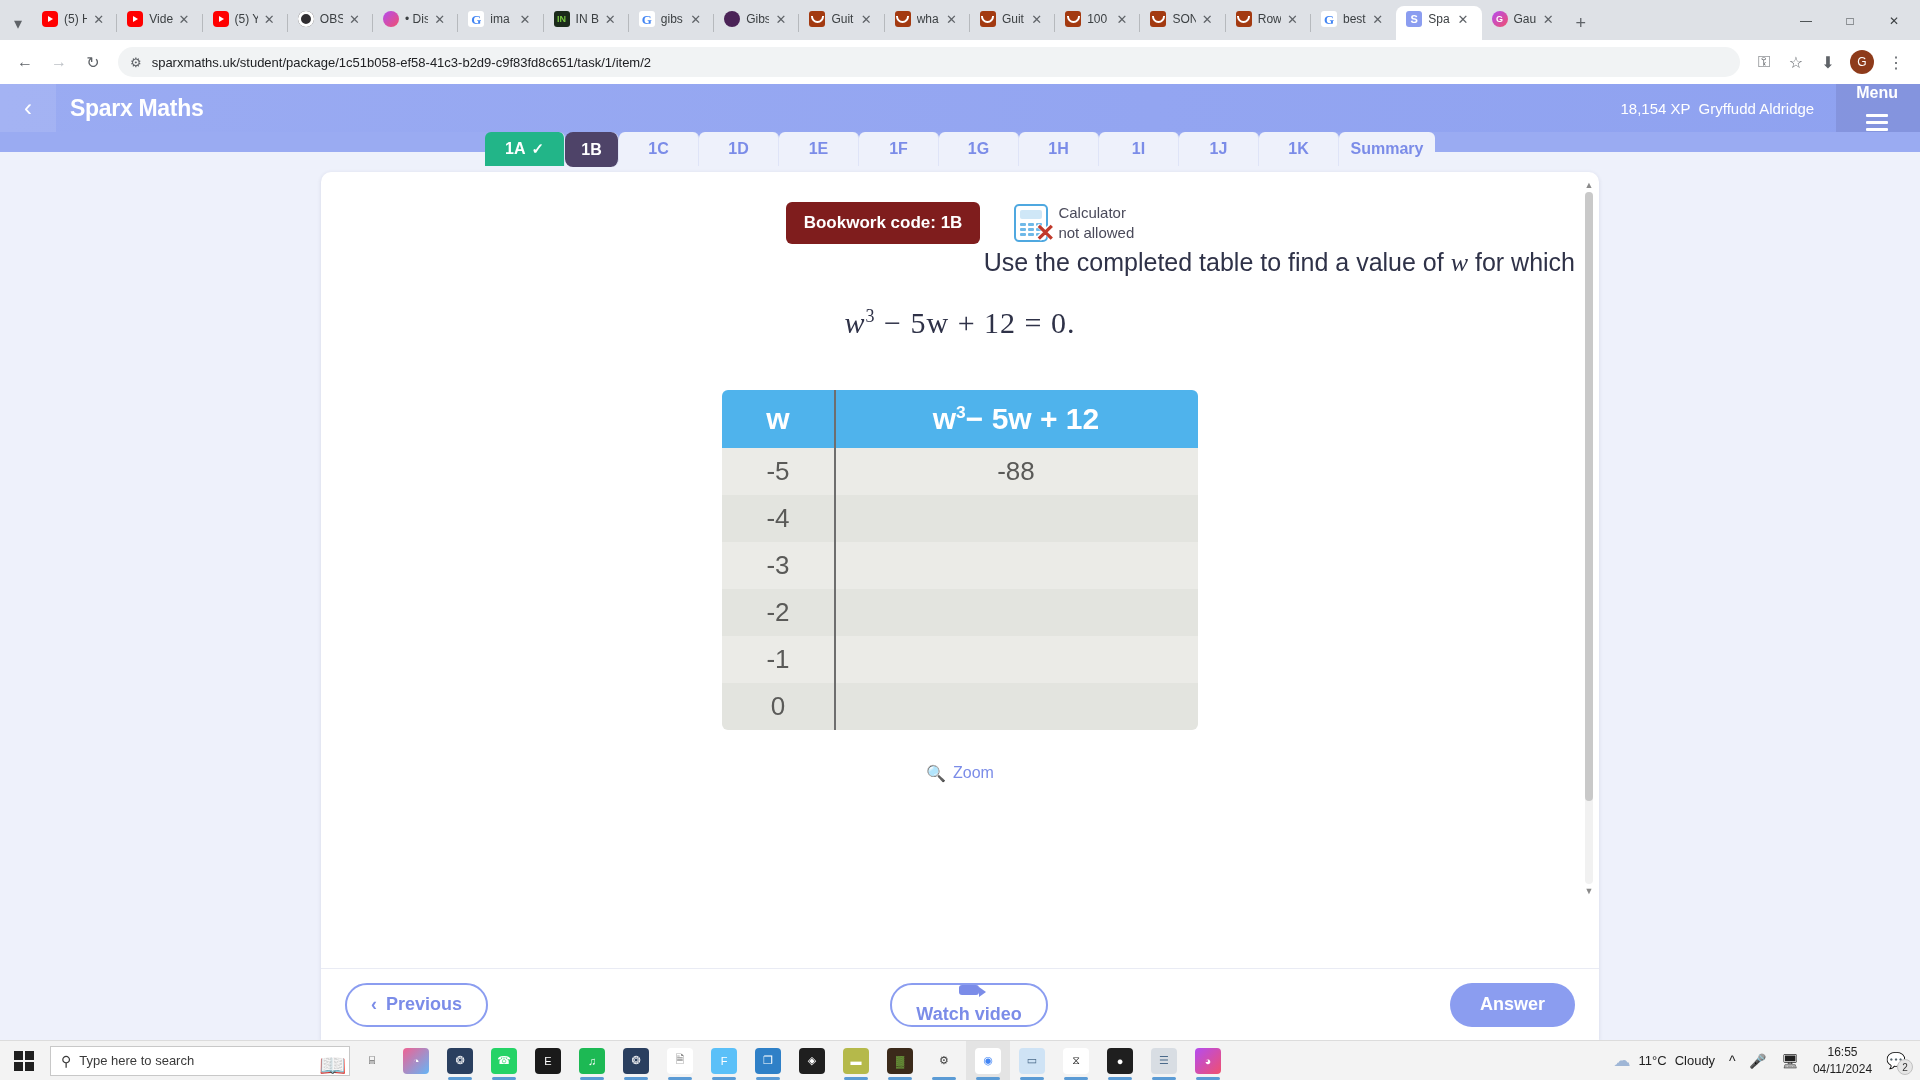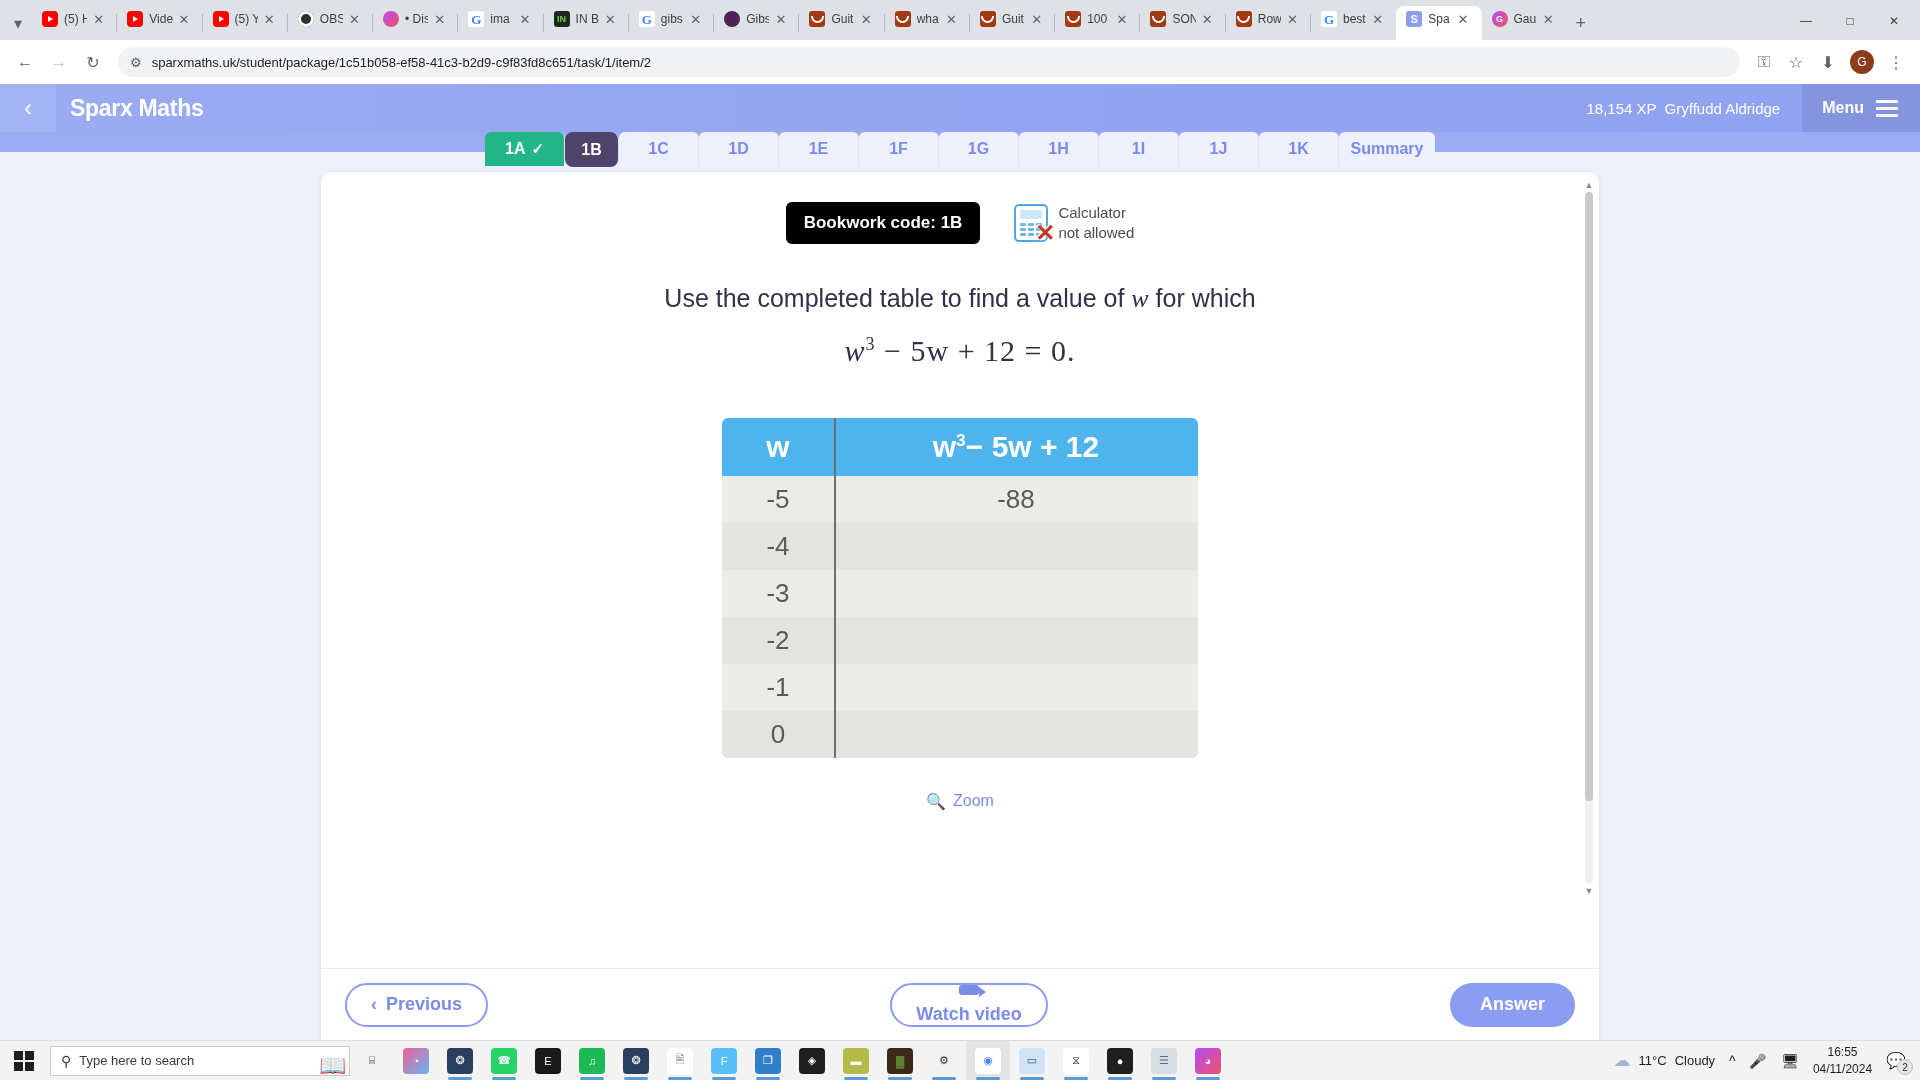--- a/index.html
+++ b/index.html
@@ -109,21 +109,21 @@
   .back-btn {
     width: 56px; height: 48px; display: flex; align-items: center;
     justify-content: center; font-size: 24px; background: rgba(255,255,255,0.10);
   }
   .app-title { font-size: 23px; font-weight: bold; letter-spacing: -0.3px; margin-left: 14px; }
   .header-right { margin-left: auto; display: flex; align-items: center; height: 100%; }
   .xp { font-size: 15px; margin-right: 8px; }
   .username { font-size: 15px; margin-right: 22px; }
   .menu-box {
     background: rgba(120,130,200,0.45); height: 100%; display: flex;
-    align-items: center; gap: 12px; padding: 0 22px 0 20px;
+    align-items: center; gap: 12px; padding: 0 22px 0 20px; flex-direction: column;
   }
   .menu-label { font-size: 16px; font-weight: bold; }
   .hamburger { display: flex; flex-direction: column; gap: 4px; }
   .hamburger span { display: block; width: 22px; height: 3px; background: #fff; border-radius: 1px; }
 
   
   .tabs-band {
     background: linear-gradient(180deg,#9aabf2 0%, #9aabf2 55%, #eef1fb 55%, #eef1fb 100%);
     height: 36px; display: flex; justify-content: center; align-items: flex-start;
   }
@@ -157,21 +157,21 @@
   .scrollbar {
     position: absolute; right: 4px; top: 8px; bottom: 72px; width: 12px;
     display: flex; flex-direction: column; align-items: center; justify-content: space-between;
   }
   .sb-arrow { font-size: 9px; color: #8a8a8a; }
   .sb-track { flex: 1 1 auto; width: 8px; background: #f1f1f1; margin: 2px 0; border-radius: 4px; position: relative; }
   .sb-thumb { position: absolute; top: 0; left: 0; width: 8px; height: 88%; background: #c9c9c9; border-radius: 4px; }
 
   .badges { display: flex; justify-content: center; align-items: center; gap: 34px; margin-top: 12px; }
   .bookwork {
-    background: #000000; color: #fff; font-size: 17px; font-weight: bold;
+    background: #7f1d1d; color: #fff; font-size: 17px; font-weight: bold;
     padding: 11px 18px; border-radius: 6px;
   }
   .calc-note { display: flex; align-items: center; gap: 10px; }
   .calc-icon { position: relative; width: 34px; height: 38px; }
   .calc-body {
     position: absolute; inset: 0; border: 2.5px solid #4fa8e0; border-radius: 5px;
     background: #fff;
   }
   .calc-screen {
     position: absolute; left: 4px; right: 4px; top: 4px; height: 9px;
@@ -187,26 +187,26 @@
     font-size: 24px; font-weight: bold; line-height: 1;
     text-shadow: 0 0 2px #fff, 1px 1px 0 #fff, -1px -1px 0 #fff;
   }
   .calc-text { font-size: 15px; color: #4a4a5a; line-height: 1.35; }
 
   .q-line1 {
     text-align: center; font-size: 27px; color: #2f3248; margin-top: 26px;
   }
   .q-line1 b { font-weight: bold; }
   .q-line2 {
-    text-align: center; font-size: 25px; color: #2f3248; margin-top: 36px; line-height: 1.45;
+    text-align: right; font-size: 25px; color: #2f3248; line-height: 1.45;
   }
   .mathvar { font-family: "Liberation Serif", serif; font-style: italic; font-size: 26px; }
   .equation {
     text-align: center; font-family: "Liberation Serif", serif;
-    font-size: 30px; color: #2f3248; margin-top: 16px; letter-spacing: 1px;
+    font-size: 30px; color: #2f3248; margin-top: 24px; letter-spacing: 1px;
   }
   .equation sup { font-size: 0.6em; }
 
   
   .table-wrap { display: flex; justify-content: center; margin-top: 50px; }
   .wtable { width: 476px; border-collapse: separate; border-spacing: 0; }
   .wtable th {
     background: #4fb3ec; color: #fff; font-size: 30px; font-weight: bold;
     padding: 12px 0; text-align: center;
   }

